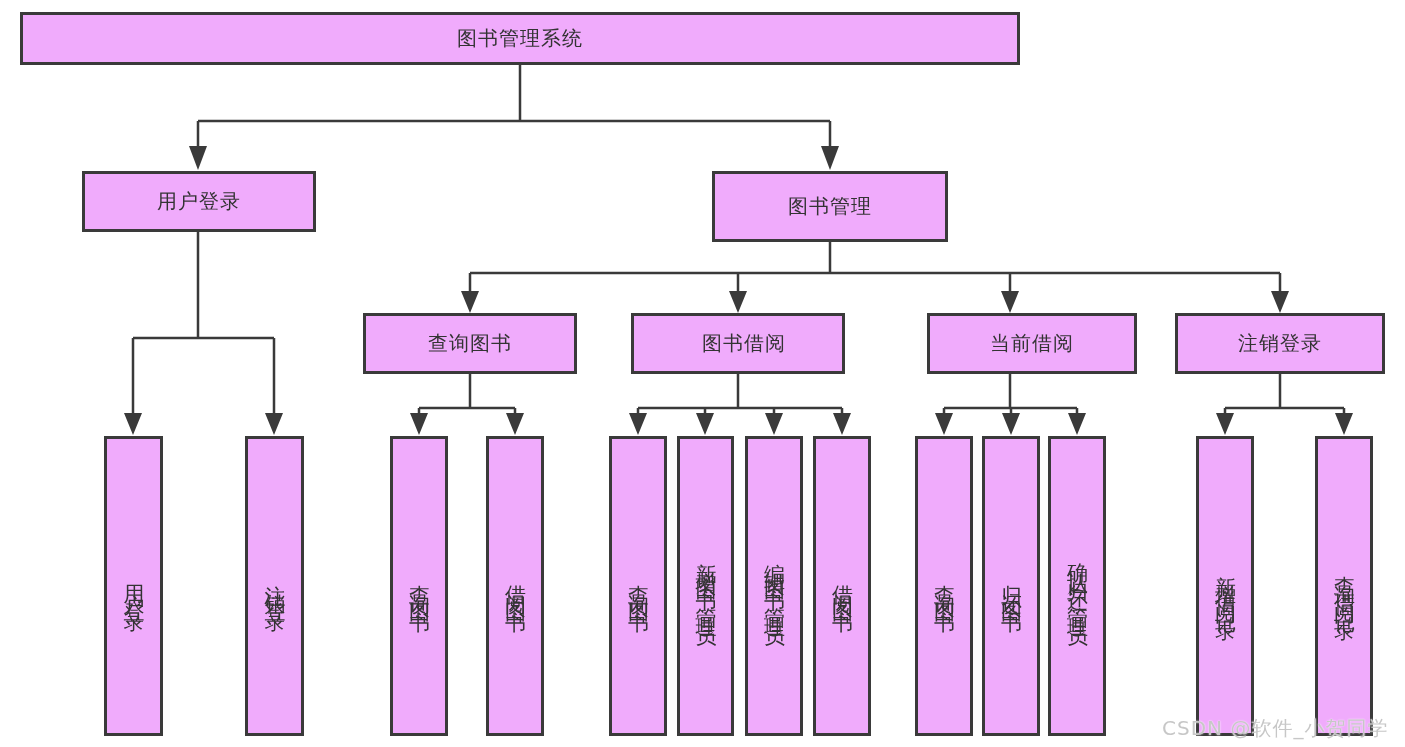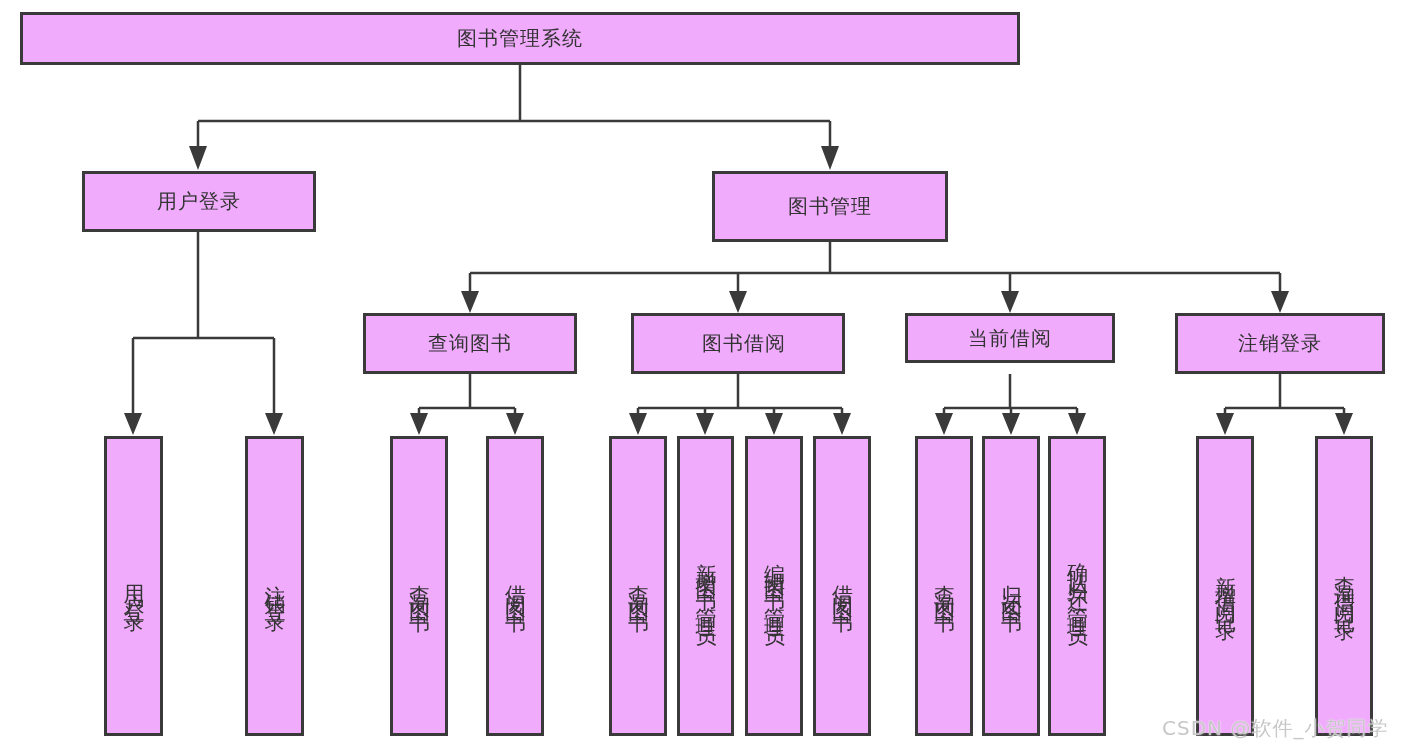--- a/index.html
+++ b/index.html
@@ -106,21 +106,21 @@
   <div class="box hbox" style="left:712px; top:171px; width:236px; height:71px;">
     <span>图书管理</span>
   </div>
 
   <div class="box hbox" style="left:363px; top:313px; width:214px; height:61px;">
     <span>查询图书</span>
   </div>
   <div class="box hbox" style="left:631px; top:313px; width:214px; height:61px;padding-left:12px;">
     <span>图书借阅</span>
   </div>
-  <div class="box hbox" style="left:905px; top:313px; width:210px; height:50px;">
+  <div class="box hbox" style="left:927px; top:313px; width:210px; height:61px;">
     <span>当前借阅</span>
   </div>
   <div class="box hbox" style="left:1175px; top:313px; width:210px; height:61px;">
     <span>注销登录</span>
   </div>
 
   <div class="box leaf" style="left:104px; top:436px; width:59px; height:300px;">
     <span>用户登录</span>
   </div>
   <div class="box leaf" style="left:245px; top:436px; width:59px; height:300px;">

